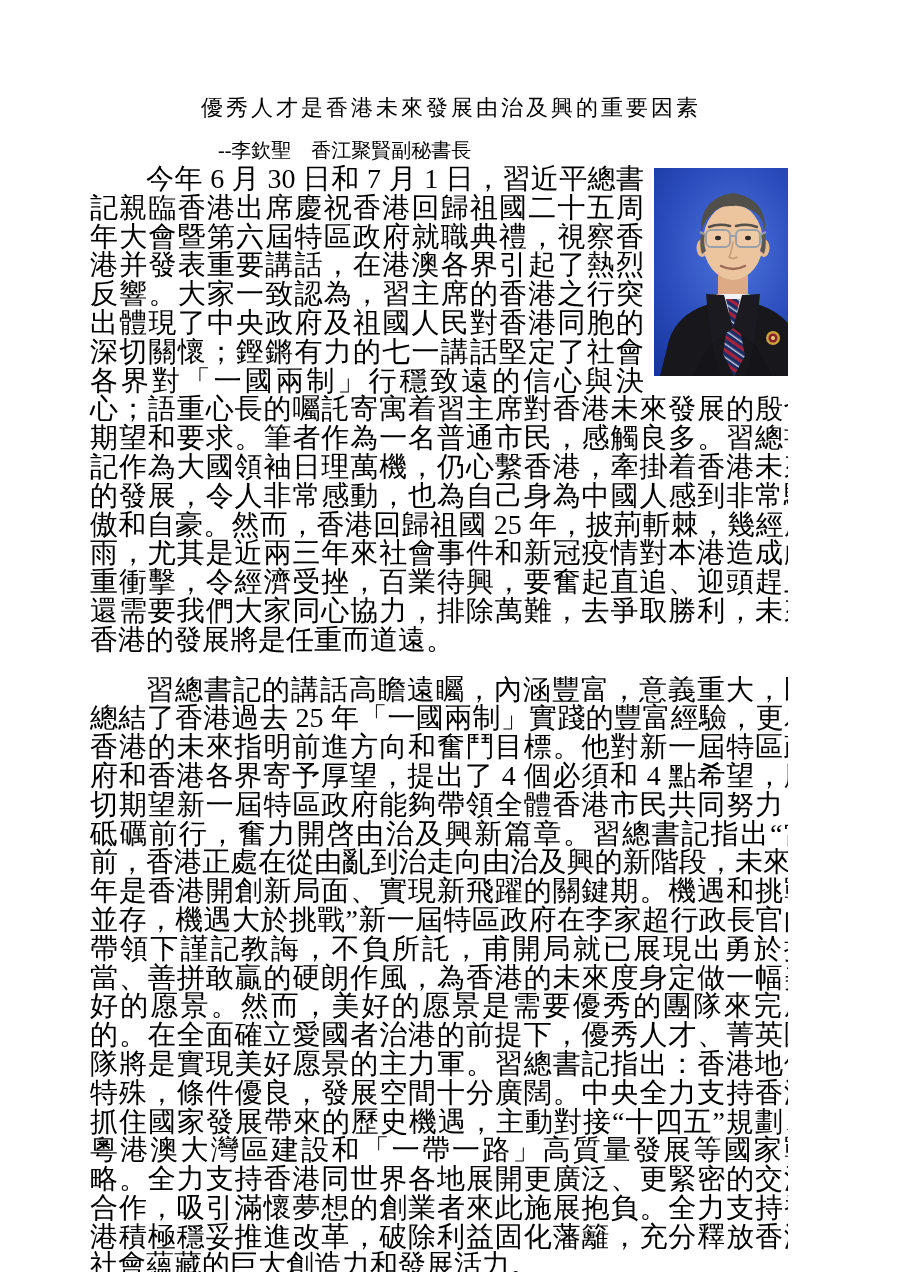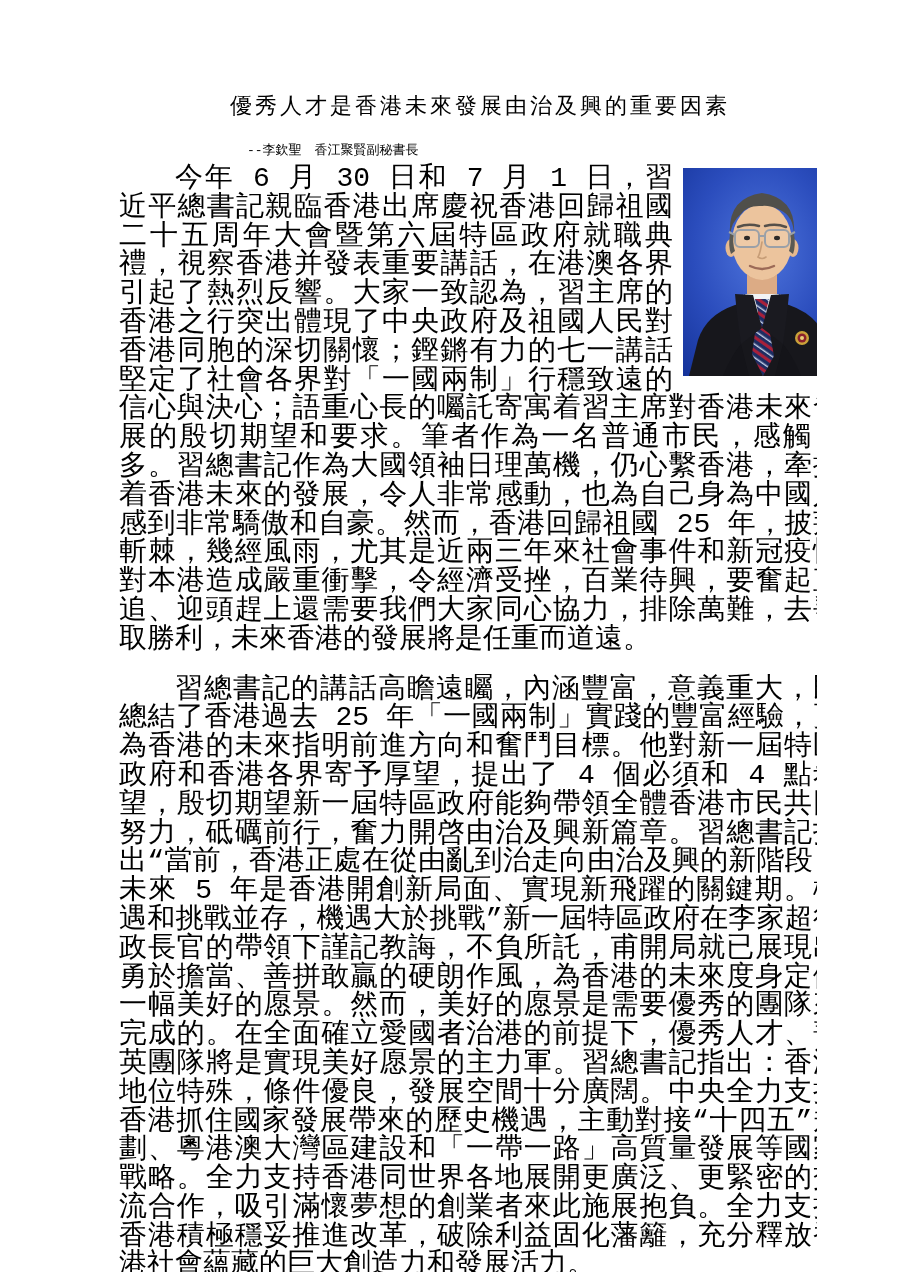--- a/index.html
+++ b/index.html
@@ -6,41 +6,40 @@
     margin: 0;
     padding: 0;
     background: #ffffff;
   }
   .page {
     position: relative;
     width: 788px;
     height: 1272px;
     background: #ffffff;
     overflow: hidden;
-    font-family: Liberation Mono, monospace;
+    font-family: Liberation Serif, serif;
     color: #000000;
-    margin-left: 29px;
   }
   .content {
     position: absolute;
     left: 90px;
     top: 92px;
     width: 722px;
   }
   .title {
     margin: 0 0 12px 0;
     font-size: 22px;
     font-weight: normal;
     letter-spacing: 3px;
     text-align: center;
     line-height: 32px;
     white-space: nowrap;
   }
   .byline {
-    font-size: 13px;
+    font-size: 20px;
     line-height: 29px;
     padding-left: 128px;
   }
   .byline.affiliation {
     padding-left: 190px;
     margin-bottom: 17px;
   }
   .article-body {
     font-size: 28px;
     line-height: 28.8px;

